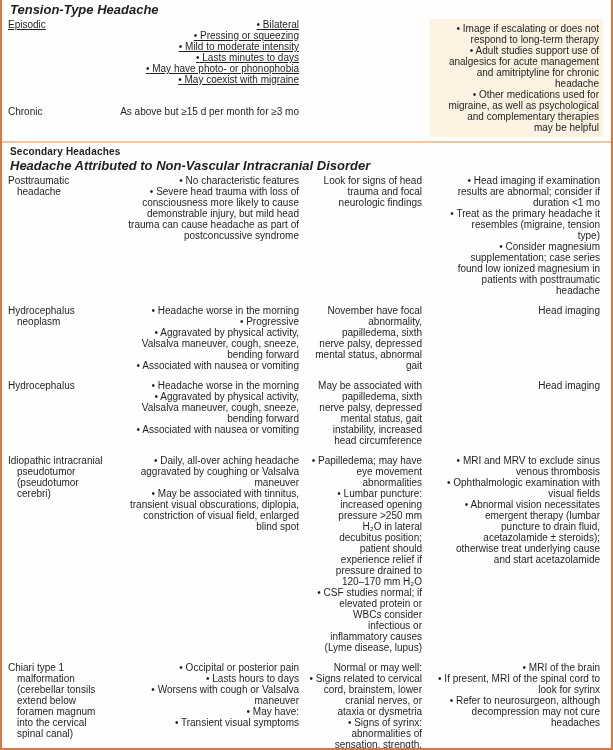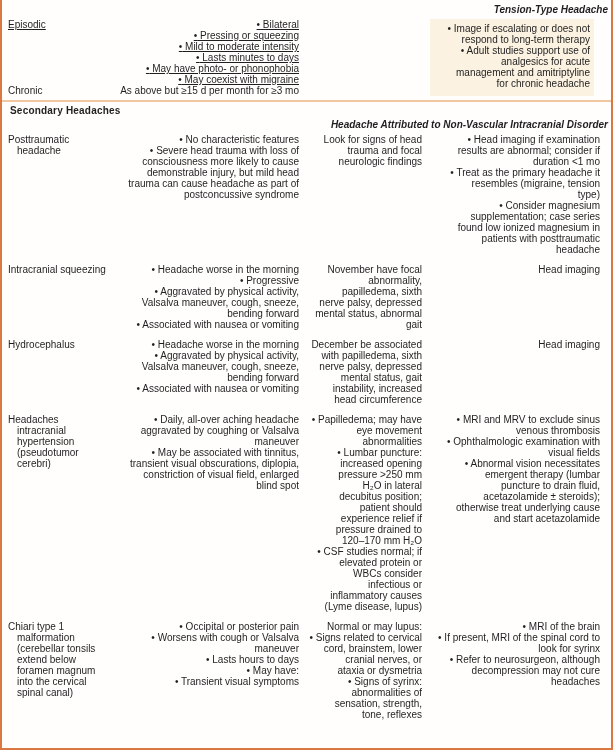--- a/index.html
+++ b/index.html
@@ -19,21 +19,21 @@
   }
   .sheet {
     width: 613px; height: 750px;
     background: var(--page);
     border-left: 2px solid var(--border);
     border-right: 2px solid var(--border);
     border-bottom: 2px solid var(--border);
     padding: 3px 3px 4px 6px;
     overflow: hidden;
   }
-  .h-bi { font-weight: bold; font-style: italic; font-size: 10px; line-height: 12px; margin: 1px 0 3px 2px; text-align: right; }
+  .h-bi { font-weight: bold; font-style: italic; font-size: 13px; line-height: 12px; margin: 1px 0 3px 2px; }
   .h-b  { font-weight: bold; font-size: 10px; line-height: 12px; margin: 2px 0 2px 2px; letter-spacing: .2px; }
   .cluster-heading { margin: 4px 0 4px 2px; }
   .divider { height: 2px; background: var(--divider); margin: 3px -3px 3px -6px; }
 
   .grid {
     display: grid;
     grid-template-columns: 110px 189px 123px 1fr;
   }
   .t-grid { margin-bottom: 4px; }
   .sec-row { margin-bottom: 9px; }
@@ -47,21 +47,21 @@
 
   .item { padding-left: 10px; text-indent: -10px; text-align: right; }
   .item.plain { padding-left: 8px; text-indent: -8px; }
   .item.lvl1 { margin-left: 9px; }
   .blt { display: inline; }
 
   .c4 .item { margin-left: 7px; }
   .highlight {
     background: var(--highlight);
     padding: 4px 4px 4px 0;
-    margin-right: 14px;
+    margin-right: 5px;
   }
   .highlight .item { margin-left: 7px; }
 </style>
 </head>
 <body>
 
 <div class="sheet">
 
   <div class="h-bi">Tension-Type Headache</div>
 
@@ -71,20 +71,21 @@
         <div class="item bullet"><span class="blt">•</span> Bilateral</div>
         <div class="item bullet"><span class="blt">•</span> Pressing or squeezing</div>
         <div class="item bullet"><span class="blt">•</span> Mild to moderate intensity</div>
         <div class="item bullet"><span class="blt">•</span> Lasts minutes to days</div>
         <div class="item bullet"><span class="blt">•</span> May have photo- or phonophobia</div>
         <div class="item bullet"><span class="blt">•</span> May coexist with migraine</div>
       </div>
     <div class="cell c4 r1s2 highlight">
         <div class="item bullet"><span class="blt">•</span> Image if escalating or does not respond to long-term therapy</div>
         <div class="item bullet"><span class="blt">•</span> Adult studies support use of analgesics for acute management and amitriptyline for chronic headache</div>
+        <div class="item bullet"><span class="blt">•</span> Other medications used for migraine, as well as psychological and complementary therapies may be helpful</div>
       </div>
     <div class="cell label c1 r2">Chronic</div>
     <div class="cell c2 r2">
         <div class="item plain">As above but ≥15 d per month for ≥3 mo</div>
       </div>
   </div>
 
 
   <div class="divider"></div>
 
@@ -101,21 +102,21 @@
         <div class="item plain">Look for signs of head trauma and focal neurologic findings</div>
       </div>
     <div class="cell c4">
         <div class="item bullet"><span class="blt">•</span> Head imaging if examination results are abnormal; consider if duration &lt;1 mo</div>
         <div class="item bullet"><span class="blt">•</span> Treat as the primary headache it resembles (migraine, tension type)</div>
         <div class="item bullet"><span class="blt">•</span> Consider magnesium supplementation; case series found low ionized magnesium in patients with posttraumatic headache</div>
       </div>
   </div>
 
   <div class="grid sec-row">
-    <div class="cell label c1">Intracranial squeezing</div>
+    <div class="cell label c1">Hydrocephalus neoplasm</div>
     <div class="cell c2">
         <div class="item bullet"><span class="blt">•</span> Headache worse in the morning</div>
         <div class="item bullet"><span class="blt">•</span> Progressive</div>
         <div class="item bullet"><span class="blt">•</span> Aggravated by physical activity, Valsalva maneuver, cough, sneeze, bending forward</div>
         <div class="item bullet"><span class="blt">•</span> Associated with nausea or vomiting</div>
       </div>
     <div class="cell c3">
         <div class="item plain">November have focal abnormality, papilledema, sixth nerve palsy, depressed mental status, abnormal gait</div>
       </div>
     <div class="cell c4">
@@ -124,56 +125,56 @@
   </div>
 
   <div class="grid sec-row">
     <div class="cell label c1">Hydrocephalus</div>
     <div class="cell c2">
         <div class="item bullet"><span class="blt">•</span> Headache worse in the morning</div>
         <div class="item bullet"><span class="blt">•</span> Aggravated by physical activity, Valsalva maneuver, cough, sneeze, bending forward</div>
         <div class="item bullet"><span class="blt">•</span> Associated with nausea or vomiting</div>
       </div>
     <div class="cell c3">
-        <div class="item plain">December be associated with papilledema, sixth nerve palsy, depressed mental status, gait instability, increased head circumference</div>
+        <div class="item plain">May be associated with papilledema, sixth nerve palsy, depressed mental status, gait instability, increased head circumference</div>
       </div>
     <div class="cell c4">
         <div class="item plain">Head imaging</div>
       </div>
   </div>
 
   <div class="grid sec-row">
-    <div class="cell label c1">Headaches intracranial hypertension (pseudotumor cerebri)</div>
+    <div class="cell label c1">Idiopathic intracranial pseudotumor (pseudotumor cerebri)</div>
     <div class="cell c2">
         <div class="item bullet"><span class="blt">•</span> Daily, all-over aching headache aggravated by coughing or Valsalva maneuver</div>
         <div class="item bullet"><span class="blt">•</span> May be associated with tinnitus, transient visual obscurations, diplopia, constriction of visual field, enlarged blind spot</div>
       </div>
     <div class="cell c3">
         <div class="item bullet"><span class="blt">•</span> Papilledema; may have eye movement abnormalities</div>
         <div class="item bullet"><span class="blt">•</span> Lumbar puncture: increased opening pressure &gt;250 mm H₂O in lateral decubitus position; patient should experience relief if pressure drained to 120–170 mm H₂O</div>
         <div class="item bullet"><span class="blt">•</span> CSF studies normal; if elevated protein or WBCs consider infectious or inflammatory causes (Lyme disease, lupus)</div>
       </div>
     <div class="cell c4">
         <div class="item bullet"><span class="blt">•</span> MRI and MRV to exclude sinus venous thrombosis</div>
         <div class="item bullet"><span class="blt">•</span> Ophthalmologic examination with visual fields</div>
         <div class="item bullet"><span class="blt">•</span> Abnormal vision necessitates emergent therapy (lumbar puncture to drain fluid, acetazolamide ± steroids); otherwise treat underlying cause and start acetazolamide</div>
       </div>
   </div>
 
   <div class="grid sec-row">
     <div class="cell label c1">Chiari type 1 malformation (cerebellar tonsils extend below foramen magnum into the cervical spinal canal)</div>
     <div class="cell c2">
         <div class="item bullet"><span class="blt">•</span> Occipital or posterior pain</div>
+        <div class="item bullet"><span class="blt">•</span> Lasts hours to days</div>
         <div class="item bullet"><span class="blt">•</span> Worsens with cough or Valsalva maneuver</div>
-        <div class="item bullet"><span class="blt">•</span> Lasts hours to days</div>
         <div class="item bullet"><span class="blt">•</span> May have:</div>
         <div class="item bullet lvl1"><span class="blt">•</span> Transient visual symptoms</div>
       </div>
     <div class="cell c3">
-        <div class="item plain">Normal or may lupus:</div>
+        <div class="item plain">Normal or may well:</div>
         <div class="item bullet"><span class="blt">•</span> Signs related to cervical cord, brainstem, lower cranial nerves, or ataxia or dysmetria</div>
         <div class="item bullet"><span class="blt">•</span> Signs of syrinx: abnormalities of sensation, strength, tone, reflexes</div>
       </div>
     <div class="cell c4">
         <div class="item bullet"><span class="blt">•</span> MRI of the brain</div>
         <div class="item bullet"><span class="blt">•</span> If present, MRI of the spinal cord to look for syrinx</div>
         <div class="item bullet"><span class="blt">•</span> Refer to neurosurgeon, although decompression may not cure headaches</div>
       </div>
   </div>
 

